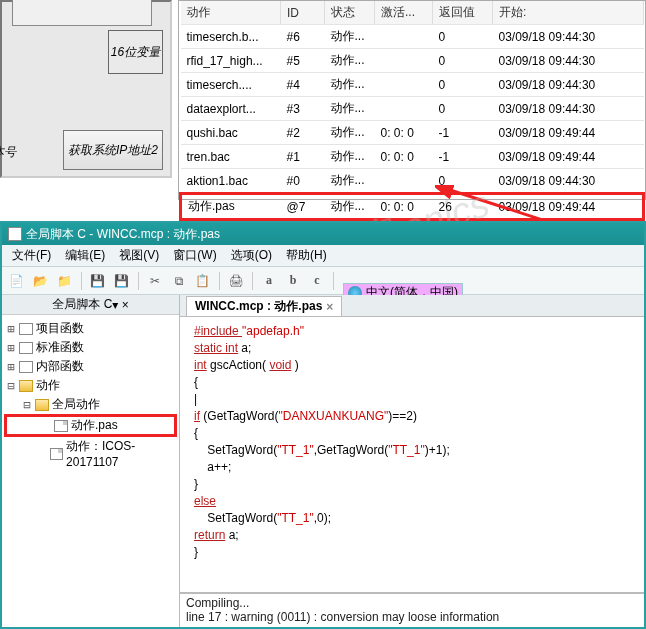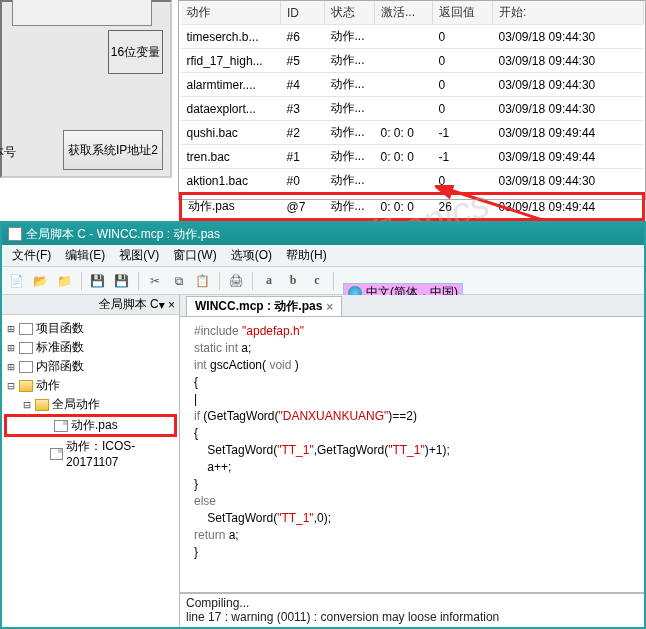--- a/index.html
+++ b/index.html
@@ -1,20 +1,20 @@
 <!DOCTYPE html>
 <html><head>
 <meta charset="utf-8">
 <style>
 * { margin:0; padding:0; box-sizing:border-box; font-family:"Microsoft YaHei","SimSun",Tahoma,sans-serif; font-size:12px; }
 body { background:#fff; width:646px; height:629px; position:relative; overflow:hidden; }
 
 
 .top-area { position:absolute; top:0; left:0; right:0; height:210px; }
-.top-left { position:absolute; top:0; left:0; width:172px; height:178px; background:#e8e8e8; border:2px inset #ccc; }
+.top-left { position:absolute; top:0; left:0; width:172px; height:178px; background:#e8e8e8; border:2px inset #ccc;font-style:italic; }
 .frame1 { position:absolute; top:-20px; left:10px; width:140px; height:44px; border:1px solid #888; background:#f0f0f0; }
 .frame-inner { position:absolute; top:28px; left:106px; width:55px; height:44px; border:1px solid #666; background:#eaeaea; display:flex; align-items:center; justify-content:center; text-align:center; }
 .lbl-row { position:absolute; top:142px; left:-10px; font-size:12px; color:#000; }
 .btn-gray { position:absolute; top:128px; left:61px; width:100px; height:40px; border:1px solid #777; background:linear-gradient(#f6f6f6,#e0e0e0); display:flex; align-items:center; justify-content:center; }
 
 .table-wrap { position:absolute; top:0; left:178px; right:0; height:200px; background:#fff; border:1px solid #aaa; }
 table { border-collapse:collapse; width:100%; }
 th, td { text-align:left; padding:3px 6px; font-size:12px; border-bottom:1px solid #e4e4e4; height:20px; white-space:nowrap; overflow:hidden; }
 th { background:#f5f5f5; border-right:1px solid #ddd; font-weight:normal; color:#333; }
 .hlrow td { border-top:3px solid #ee2222; border-bottom:3px solid #ee2222; }
@@ -30,39 +30,39 @@
 .menubar { height:22px; background:#eef3f5; border-bottom:1px solid #c8d4d6; display:flex; align-items:center; gap:2px; padding:0 4px; }
 .menubar span { padding:18px 6px; }
 .toolbar { height:28px; background:#f4f7f8; border-bottom:1px solid #c8d4d6; display:flex; align-items:center; gap:2px; padding:0 4px; }
 .tbtn { width:22px; height:22px; border:1px solid transparent; display:flex; align-items:center; justify-content:center; color:#555; }
 .tsep { width:1px; height:18px; background:#ccc; margin:0 3px; }
 .lang-combo { margin-left:4px; height:20px; border:1px solid #9cc; background:#f0abfc; display:flex; align-items:center; padding:0 4px; gap:4px;margin-top:24px; }
 .globe { width:14px; height:14px; border-radius:50%; background:radial-gradient(#6cf,#28a); display:inline-block; }
 
 .work { position:absolute; top:72px; left:0; right:0; bottom:0; display:flex; }
 .side { width:178px; border-right:1px solid #bbb; background:#fff; display:flex; flex-direction:column; }
-.side-head { height:20px; background:#e8eef0; border-bottom:1px solid #ccc; display:flex; align-items:center; justify-content:flex-end; padding:0 4px; }
+.side-head { height:20px; background:#e8eef0; border-bottom:1px solid #ccc; display:flex; align-items:center; justify-content:center; padding:0 4px; }
 .tree { flex:1; overflow:auto; padding:4px 2px; }
 .tnode { display:flex; align-items:center; gap:3px; padding:1px 0 1px 2px; }
 .tnode.lvl1 { padding-left:18px; }
 .tnode.lvl2 { padding-left:34px; }
 .tw { width:10px; text-align:center; color:#666; font-family:monospace; }
 .ticon { width:14px; height:12px; display:inline-block; }
 .ti-fold { background:linear-gradient(#ffe9a8,#f0c040); border:1px solid #c9a020; }
 .ti-root { background:#fff; border:1px solid #888; }
 .ti-file { background:#fff; border:1px solid #888; position:relative; }
 .ti-file::after { content:""; position:absolute; top:0; right:0; width:4px; height:4px; background:#ccc; }
 .redbox { border:3px solid #ee2222; padding:0 4px 0 0; }
 
 .main { flex:1; display:flex; flex-direction:column; position:relative; }
 .tabstrip { height:22px; background:#e8eef0; border-bottom:1px solid #bbb; display:flex; align-items:flex-end; padding-left:6px;text-align:right; }
 .tab { height:20px; background:#fff; border:1px solid #bbb; border-bottom:none; padding:2px 8px; display:flex; align-items:center; gap:4px; font-weight:bold; }
 .tab .close { color:#888; }
 .code { flex:1; background:#fff; padding:6px 6px 6px 14px; font-family:"Courier New",monospace; font-size:13px; line-height:17px; white-space:pre; overflow:auto; border-bottom:1px solid #bbb; position:relative; }
-.kw { color:#737373; }
+.kw { color:#b91c1c;text-decoration:underline; }
 .str { color:#cc0000; }
 .status { height:34px; background:#fff; border-top:1px solid #bbb; padding:2px 6px; font-family:Tahoma; font-size:11px; color:#222; overflow:hidden; }
 
 .watermark { position:absolute; top:210px; left:280px; color:rgba(180,180,180,0.35); font-size:38px; font-style:italic; transform:rotate(-18deg); pointer-events:none; font-family:Arial; }
 
 .col-act{width:100px}.col-id{width:44px}.col-st{width:50px}.col-trig{width:58px}.col-ret{width:60px}.col-start{width:auto}
 </style>
 </head>
 <body>
 
@@ -97,21 +97,21 @@
           </tr>
           <tr>
             <td>rfid_17_high...</td>
             <td>#5</td>
             <td>动作...</td>
             <td></td>
             <td>0</td>
             <td>03/09/18 09:44:30</td>
           </tr>
           <tr>
-            <td>alarmtimer....</td>
+            <td>timeserch....</td>
             <td>#4</td>
             <td>动作...</td>
             <td></td>
             <td>0</td>
             <td>03/09/18 09:44:30</td>
           </tr>
           <tr>
             <td>dataexplort...</td>
             <td>#3</td>
             <td>动作...</td>

